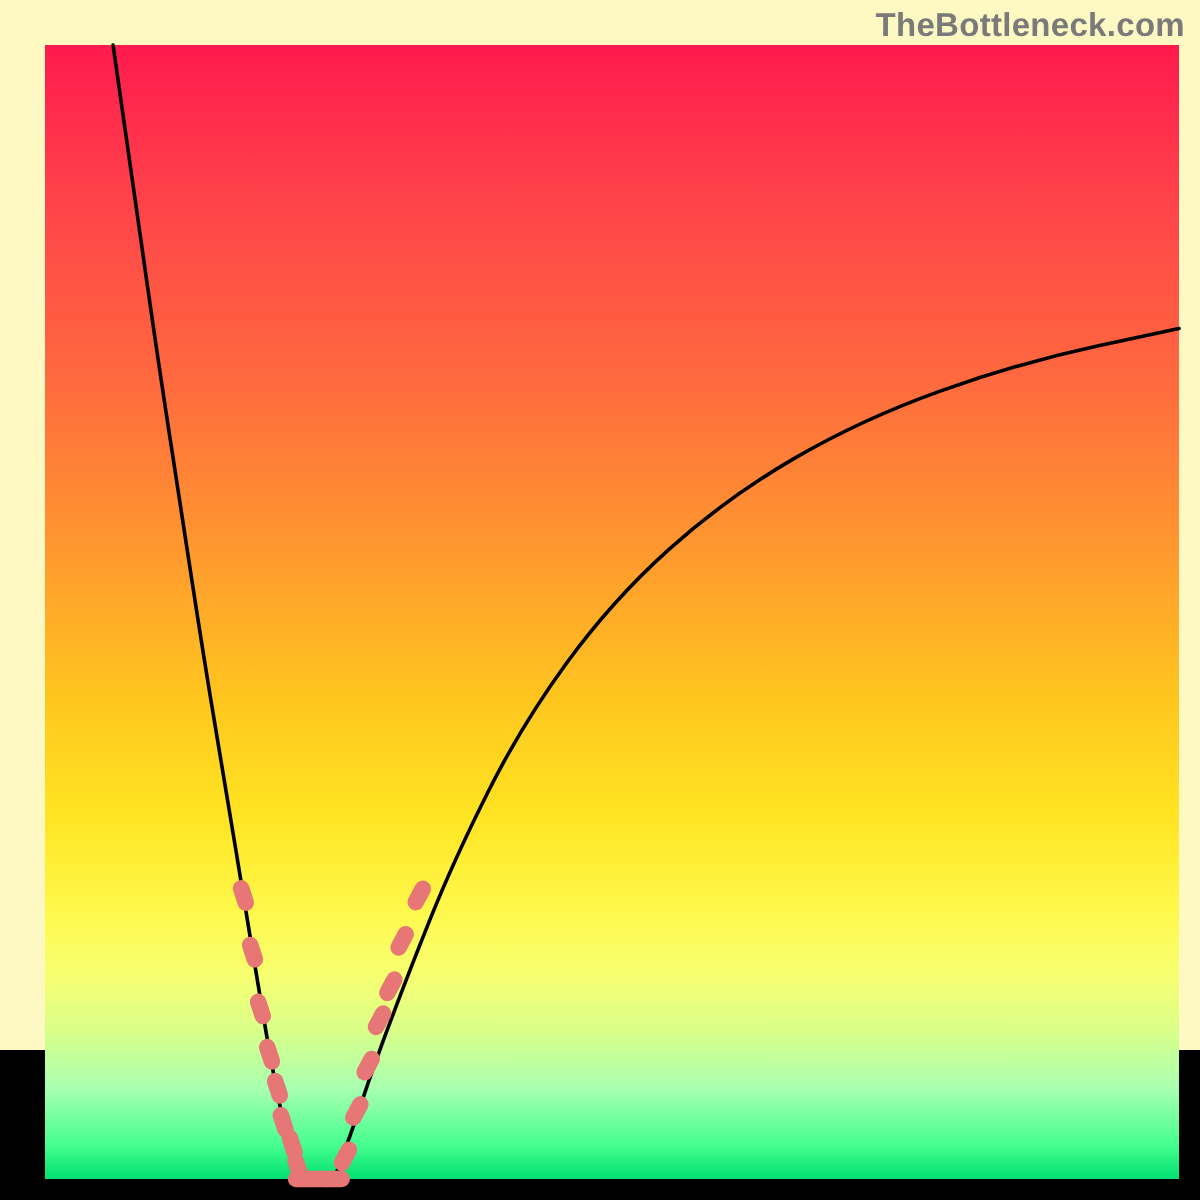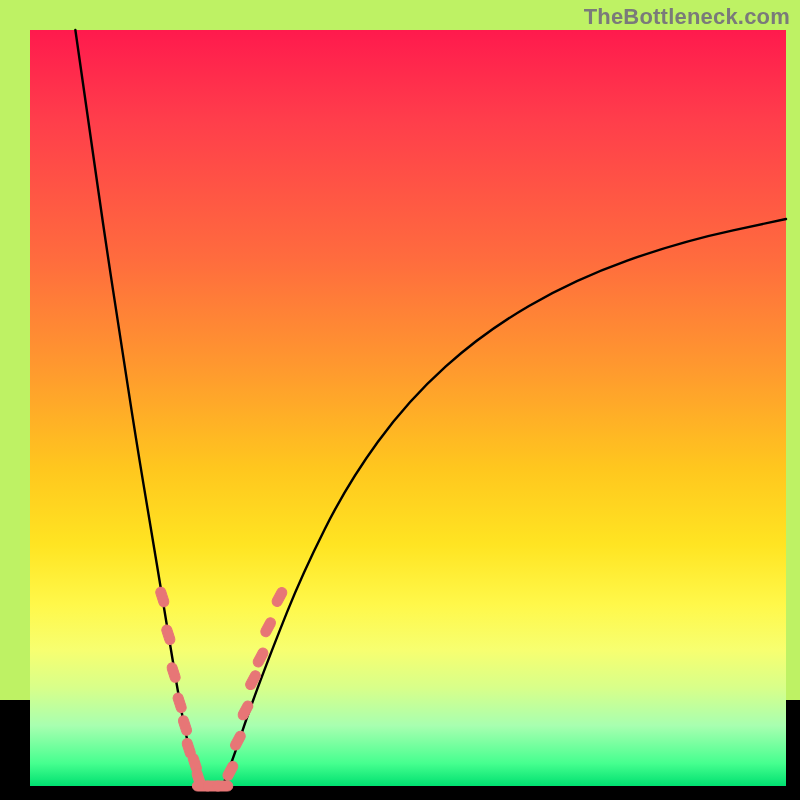--- a/index.html
+++ b/index.html
@@ -10,21 +10,21 @@
     overflow: hidden;
     background: #000;
     font-family: Arial, Helvetica, sans-serif;
   }
   .frame {
     position: absolute;
     left: 0;
     top: 0;
     width: 800px;
     height: 700px;
-    background: #bef264;
+    background: #fef9c3;
   }
   .plot-area {
     position: absolute;
     left: 30px;
     top: 30px;
     width: 756px;
     height: 756px;
     background: linear-gradient(
       to bottom,
       #ff1a4d 0%,

